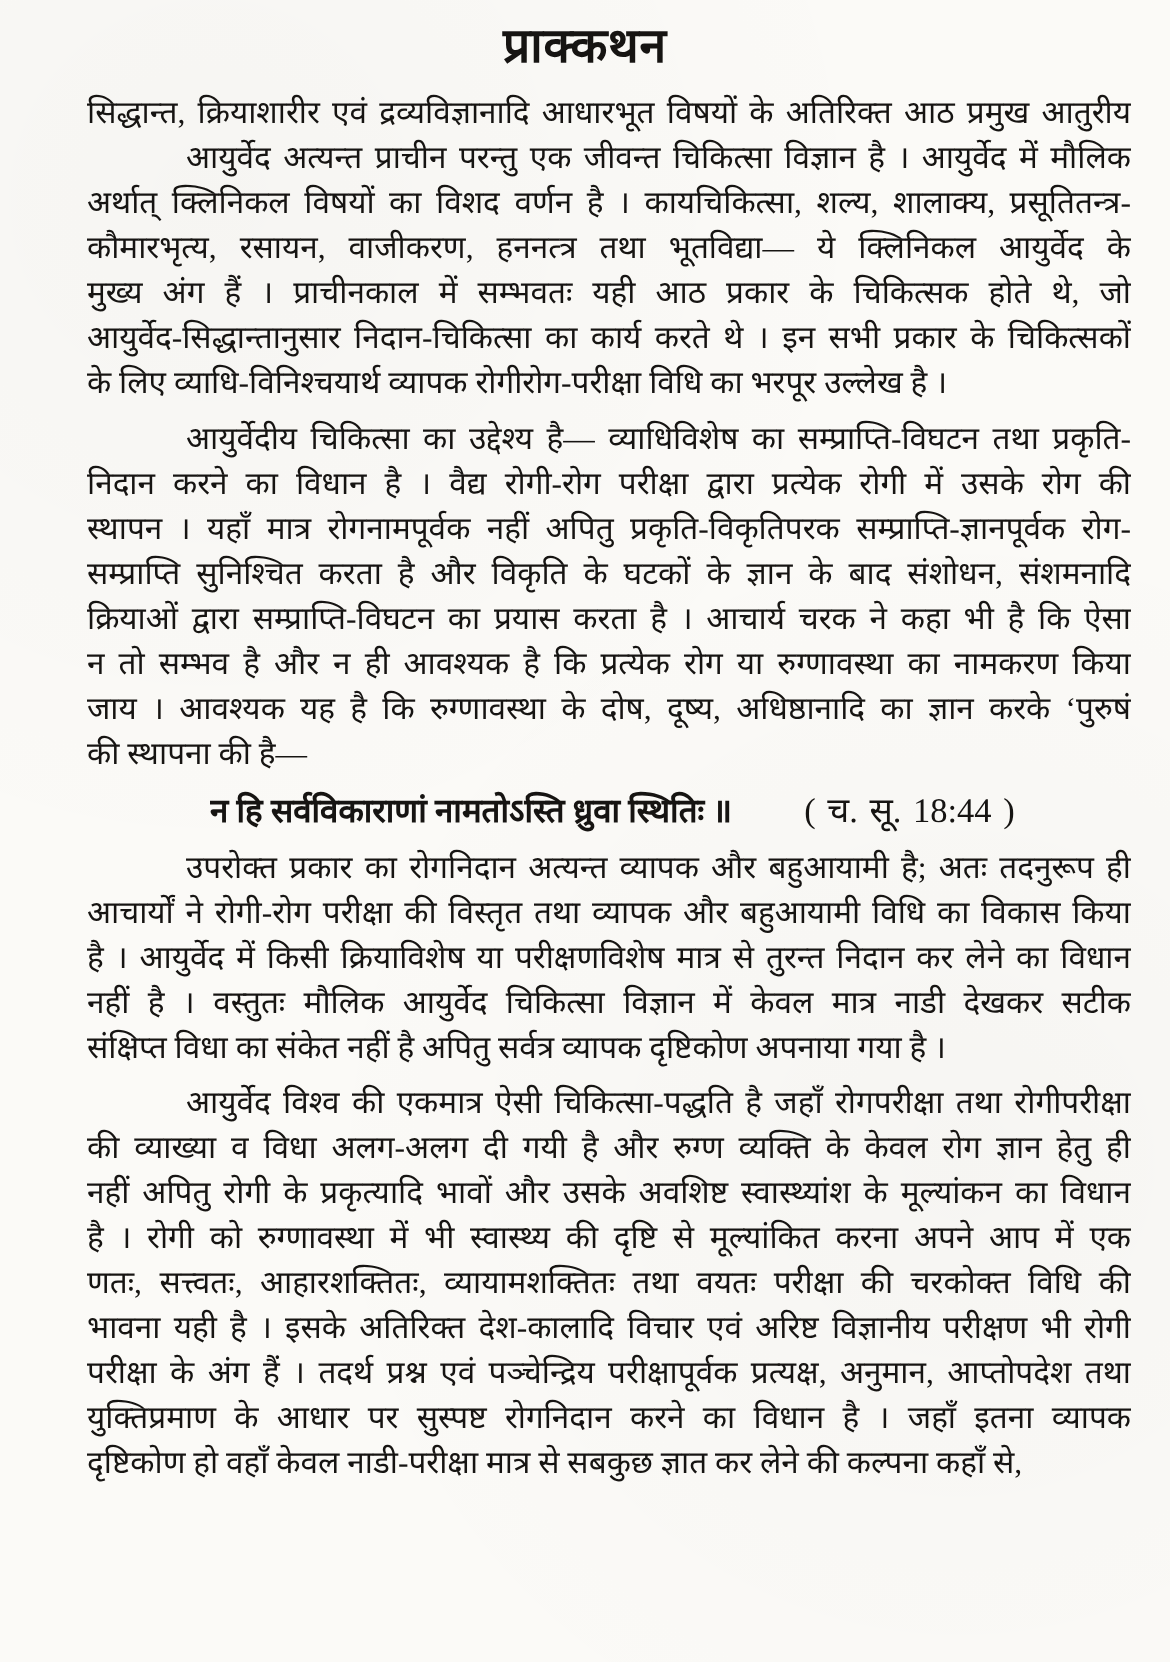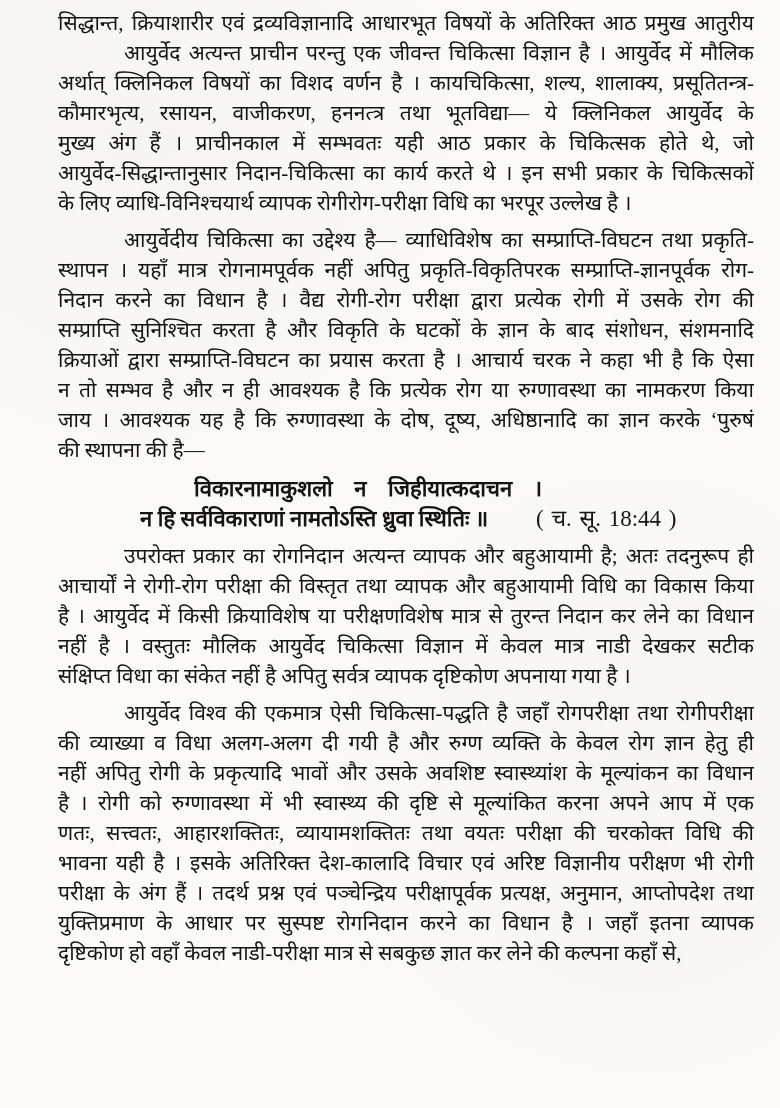--- a/index.html
+++ b/index.html
@@ -60,42 +60,42 @@
     margin-left: 48px;
     font-weight: 500;
     font-size: 23px;
     word-spacing: 2px;
   }
 </style>
 </head>
 <body>
 
 <div class="page">
+  <div class="title">प्राक्कथन</div>
   <div class="body">
       <div class="para">
         <div class="line">सिद्धान्त, क्रियाशारीर एवं द्रव्यविज्ञानादि आधारभूत विषयों के अतिरिक्त आठ प्रमुख आतुरीय</div>
         <div class="line first">आयुर्वेद अत्यन्त प्राचीन परन्तु एक जीवन्त चिकित्सा विज्ञान है । आयुर्वेद में मौलिक</div>
         <div class="line">अर्थात् क्लिनिकल विषयों का विशद वर्णन है । कायचिकित्सा, शल्य, शालाक्य, प्रसूतितन्त्र-</div>
         <div class="line">कौमारभृत्य, रसायन, वाजीकरण, हननत्त्र तथा भूतविद्या— ये क्लिनिकल आयुर्वेद के</div>
         <div class="line">मुख्य अंग हैं । प्राचीनकाल में सम्भवतः यही आठ प्रकार के चिकित्सक होते थे, जो</div>
         <div class="line">आयुर्वेद-सिद्धान्तानुसार निदान-चिकित्सा का कार्य करते थे । इन सभी प्रकार के चिकित्सकों</div>
         <div class="line last">के लिए व्याधि-विनिश्चयार्थ व्यापक रोगीरोग-परीक्षा विधि का भरपूर उल्लेख है ।</div>
       </div>
       <div class="para">
         <div class="line first">आयुर्वेदीय चिकित्सा का उद्देश्य है— व्याधिविशेष का सम्प्राप्ति-विघटन तथा प्रकृति-</div>
+        <div class="line">निदान करने का विधान है । वैद्य रोगी-रोग परीक्षा द्वारा प्रत्येक रोगी में उसके रोग की</div>
         <div class="line">स्थापन । यहाँ मात्र रोगनामपूर्वक नहीं अपितु प्रकृति-विकृतिपरक सम्प्राप्ति-ज्ञानपूर्वक रोग-</div>
-        <div class="line">निदान करने का विधान है । वैद्य रोगी-रोग परीक्षा द्वारा प्रत्येक रोगी में उसके रोग की</div>
         <div class="line">सम्प्राप्ति सुनिश्चित करता है और विकृति के घटकों के ज्ञान के बाद संशोधन, संशमनादि</div>
         <div class="line">क्रियाओं द्वारा सम्प्राप्ति-विघटन का प्रयास करता है । आचार्य चरक ने कहा भी है कि ऐसा</div>
         <div class="line">न तो सम्भव है और न ही आवश्यक है कि प्रत्येक रोग या रुग्णावस्था का नामकरण किया</div>
         <div class="line">जाय । आवश्यक यह है कि रुग्णावस्था के दोष, दूष्य, अधिष्ठानादि का ज्ञान करके ‘पुरुषं</div>
         <div class="line last">की स्थापना की है—</div>
       </div>
       <div class="verse">
-        <div class="vline v1">विकारनामाकुशलो न जिहीयात्कदाचन ।</div>
         <div class="vline v2">न हि सर्वविकाराणां नामतोऽस्ति ध्रुवा स्थितिः ॥<span class="cite">( च. सू. 18:44 )</span></div>
       </div>
       <div class="para">
         <div class="line first">उपरोक्त प्रकार का रोगनिदान अत्यन्त व्यापक और बहुआयामी है; अतः तदनुरूप ही</div>
         <div class="line">आचार्यों ने रोगी-रोग परीक्षा की विस्तृत तथा व्यापक और बहुआयामी विधि का विकास किया</div>
         <div class="line">है । आयुर्वेद में किसी क्रियाविशेष या परीक्षणविशेष मात्र से तुरन्त निदान कर लेने का विधान</div>
         <div class="line">नहीं है । वस्तुतः मौलिक आयुर्वेद चिकित्सा विज्ञान में केवल मात्र नाडी देखकर सटीक</div>
         <div class="line last">संक्षिप्त विधा का संकेत नहीं है अपितु सर्वत्र व्यापक दृष्टिकोण अपनाया गया है ।</div>
       </div>
       <div class="para">

